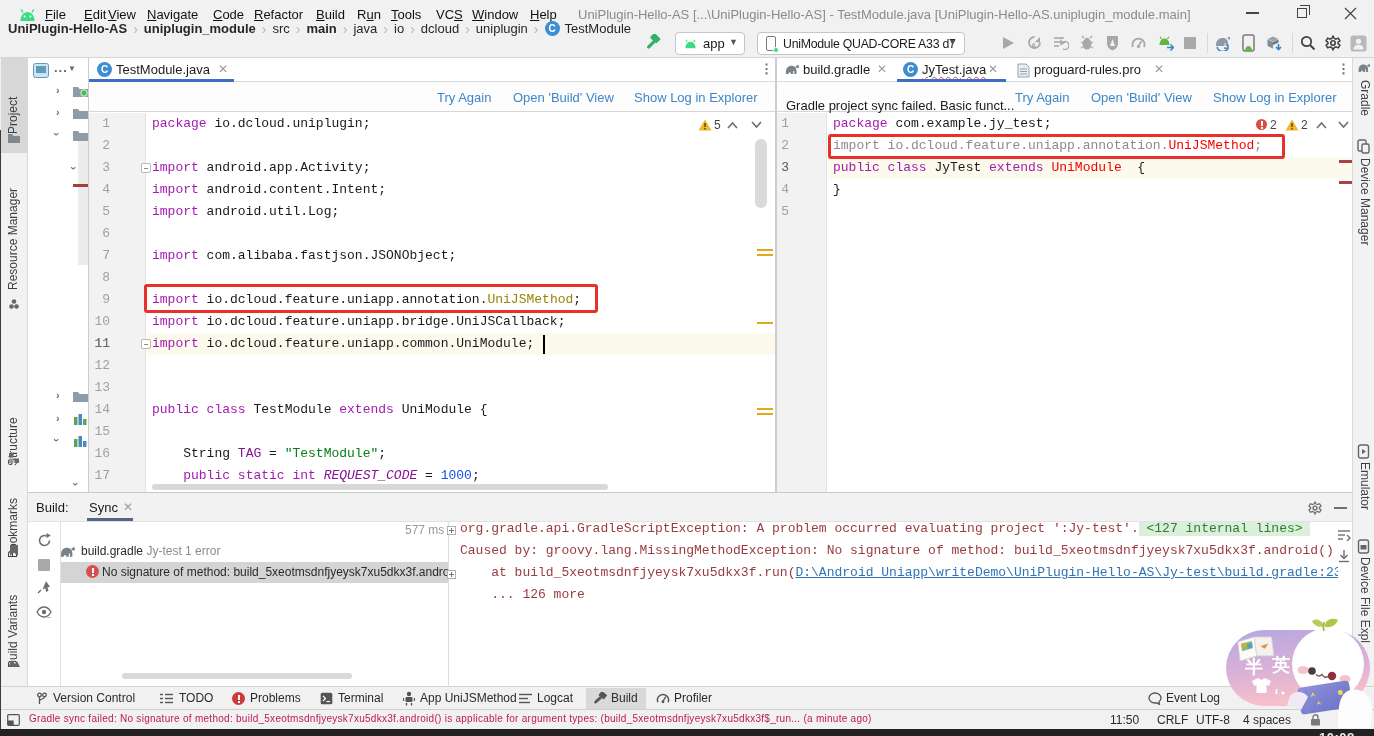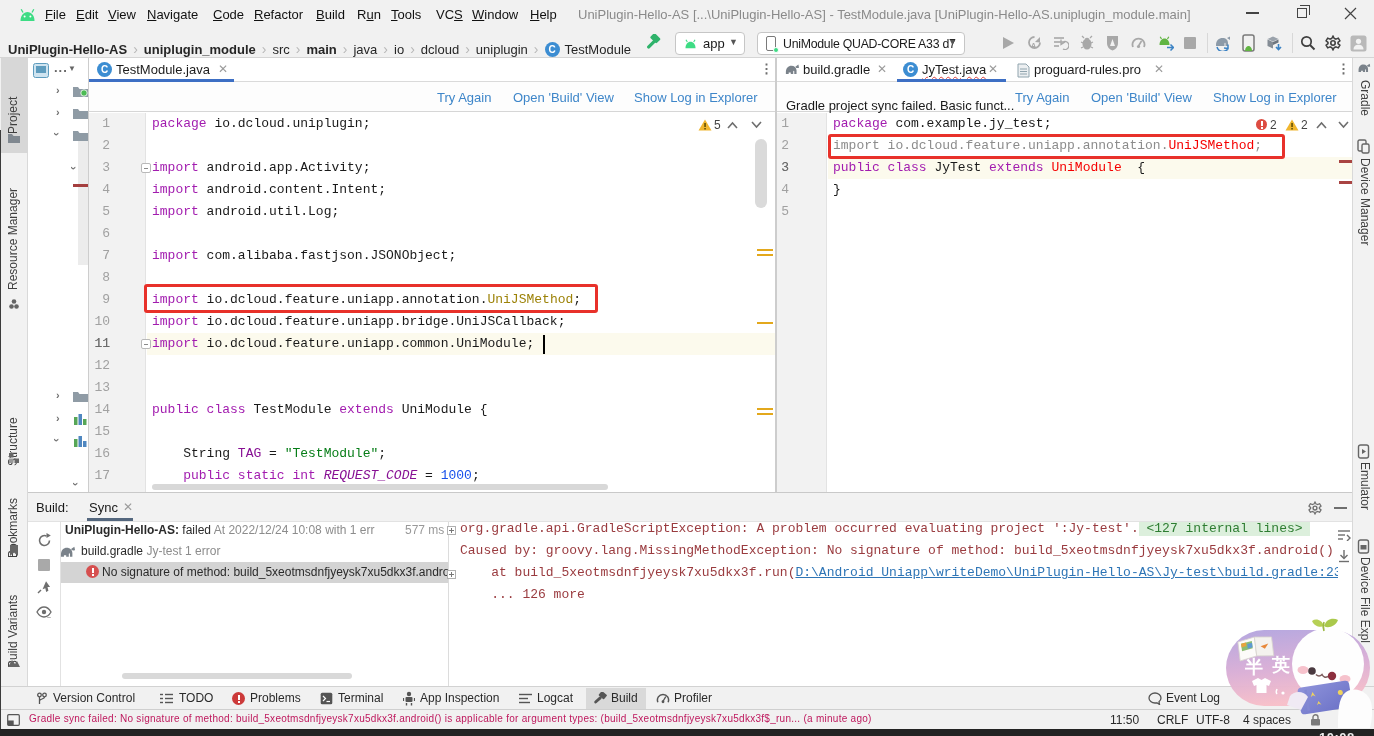--- a/index.html
+++ b/index.html
@@ -35,42 +35,42 @@
 <div class="a" style="left:0;top:0;width:1374px;height:28px;background:#f1f1f1"></div>
 <svg class="a" style="left:17px;top:7px" width="21" height="15" viewBox="0 0 21 15">
   <path d="M3.5 14 C3.5 8.5 6.6 5 10.5 5 C14.4 5 17.5 8.5 17.5 14 Z" fill="#3ddc84"></path>
   <line x1="6" y1="5.5" x2="4.2" y2="2.2" stroke="#3ddc84" stroke-width="1.3"></line>
   <line x1="15" y1="5.5" x2="16.8" y2="2.2" stroke="#3ddc84" stroke-width="1.3"></line>
   <circle cx="7.6" cy="9.4" r="1" fill="#fff"></circle>
   <circle cx="13.4" cy="9.4" r="1" fill="#fff"></circle>
 </svg>
 <div class="a" id="menus" style="left:0;top:0;height:28px;font-size:13px;color:#111">
   <span class="a" style="left:45px;top:7px"><u>F</u>ile</span>
-  <span class="a" style="left:76px;top:7px"><u>E</u>dit</span>
+  <span class="a" style="left:84px;top:7px"><u>E</u>dit</span>
   <span class="a" style="left:108px;top:7px"><u>V</u>iew</span>
   <span class="a" style="left:147px;top:7px"><u>N</u>avigate</span>
   <span class="a" style="left:213px;top:7px"><u>C</u>ode</span>
   <span class="a" style="left:254px;top:7px"><u>R</u>efactor</span>
   <span class="a" style="left:316px;top:7px"><u>B</u>uild</span>
   <span class="a" style="left:357px;top:7px">R<u>u</u>n</span>
   <span class="a" style="left:391px;top:7px"><u>T</u>ools</span>
   <span class="a" style="left:436px;top:7px">VC<u>S</u></span>
   <span class="a" style="left:472px;top:7px"><u>W</u>indow</span>
   <span class="a" style="left:530px;top:7px"><u>H</u>elp</span>
 </div>
 <div class="a" style="left:578px;top:7px;color:#8a8a8a;font-size:13px;white-space:nowrap">UniPlugin-Hello-AS [...\UniPlugin-Hello-AS] - TestModule.java [UniPlugin-Hello-AS.uniplugin_module.main]</div>
 <div class="a" style="left:1246px;top:12px;width:13px;height:1.5px;background:#444"></div>
 <div class="a" style="left:1297px;top:8px;width:10px;height:10px;border:1.2px solid #444;background:#f1f1f1"></div>
 <div class="a" style="left:1300px;top:5px;width:10px;height:10px;border:1.2px solid #444;border-left:none;border-bottom:none"></div>
 <svg class="a" style="left:1344px;top:7px" width="13" height="13" viewBox="0 0 13 13">
       <path d="M1 1 L12 12 M12 1 L1 12" stroke="#444" stroke-width="1.2"></path>
     </svg>
 
 <div class="a" style="left:0;top:28px;width:1374px;height:30px;background:#f1f1f1;border-bottom:1px solid #d5d5d5"></div>
-<div class="a" id="crumbs" style="left:8px;top:28px;height:29px;display:flex;align-items:flex-end;white-space:nowrap;font-size:13px;color:#262626">
+<div class="a" id="crumbs" style="left:8px;top:21px;height:29px;display:flex;align-items:flex-start;white-space:nowrap;font-size:13px;color:#262626">
   <span class="bold">UniPlugin-Hello-AS</span>
       <span class="sep crt">›</span>
   <span class="bold">uniplugin_module</span>
       <span class="sep crt">›</span>
   <span>src</span>
       <span class="sep crt">›</span>
   <span class="bold">main</span>
       <span class="sep crt">›</span>
   <span>java</span>
       <span class="sep crt">›</span>
@@ -452,21 +452,20 @@
   <svg class="a" style="left:9px;top:87px" width="14" height="14" viewBox="0 0 14 14">
         <path d="M8 1 L13 6 L10.5 6.5 L12 10 L10 11.5 L8.5 8 L6 9.5 Z" fill="#6e6e6e" transform="rotate(10 7 7)"></path>
         <line x1="4" y1="10" x2="1" y2="13" stroke="#6e6e6e" stroke-width="1.5"></line>
       </svg>
   <svg class="a" style="left:8px;top:113px" width="16" height="12" viewBox="0 0 16 12">
         <path d="M1 6 C3 2.5 5.5 1 8 1 C10.5 1 13 2.5 15 6 C13 9.5 10.5 11 8 11 C5.5 11 3 9.5 1 6 Z" fill="none" stroke="#6e6e6e" stroke-width="1.4"></path>
         <circle cx="8" cy="6" r="2.2" fill="#6e6e6e"></circle>
         <path d="M11 11.5 L15 11.5 L13 14 Z" fill="#6e6e6e"></path>
       </svg>
 
-  <div class="a tw" style="left:37px;top:30px"><b>UniPlugin-Hello-AS:</b> failed <span style="color:#8c8c8c">At 2022/12/24 10:08 with 1 err</span></div>
   <div class="a" style="left:377px;top:30px;font-size:12px;color:#999">577 ms</div>
   <svg class="a" style="left:31px;top:52px" width="17" height="15" viewBox="0 0 18 16">
         <path d="M2 10.5 C2 5.5 4.8 3 8.3 3 C11.6 3 14 5.3 14.2 8.4 L14.2 12.6 L11.6 12.6 L11.6 9.6 C11.6 8.7 10.4 8.7 10.4 9.6 L10.4 12.6 L7.6 12.6 L7.6 10.8 L5.2 10.8 L5.2 12.6 L2 12.6 Z" fill="#7a828a"></path>
         <path d="M12.8 4.2 L16.3 1.8 L17 5.3 C16 6 14.5 6 13.5 5.4 Z" fill="#7a828a"></path>
       </svg>
   <div class="a tw" style="left:53px;top:51px">build.gradle <span style="color:#8c8c8c">Jy-test 1 error</span></div>
   <div class="a" style="left:33px;top:69px;width:387px;height:21px;background:#d4d4d4"></div>
   <div class="a" style="left:58px;top:72px;width:13px;height:13px;border-radius:50%;background:#d64f4f"></div>
   <div class="a" style="left:63.5px;top:74.5px;width:2px;height:5px;background:#fff"></div>
   <div class="a" style="left:63.5px;top:81px;width:2px;height:2px;background:#fff"></div>
@@ -535,21 +534,21 @@
       </svg>
   <span class="a tw" style="left:338px;top:4px">Terminal</span>
   <svg class="a" style="left:403px;top:4px" width="12" height="15" viewBox="0 0 12 15">
         <circle cx="6" cy="3" r="2.2" fill="#555"></circle>
         <rect x="2.5" y="6" width="7" height="5" rx="1" fill="#555"></rect>
         <line x1="3.5" y1="12" x2="3.5" y2="14.5" stroke="#555" stroke-width="1.4"></line>
         <line x1="8.5" y1="12" x2="8.5" y2="14.5" stroke="#555" stroke-width="1.4"></line>
         <line x1="0.5" y1="7" x2="0.5" y2="10" stroke="#555" stroke-width="1.2"></line>
         <line x1="11.5" y1="7" x2="11.5" y2="10" stroke="#555" stroke-width="1.2"></line>
       </svg>
-  <span class="a tw" style="left:420px;top:4px">App Inspection</span>
+  <span class="a tw" style="left:420px;top:4px">App UniJSMethod</span>
   <svg class="a" style="left:519px;top:6px" width="13" height="11" viewBox="0 0 13 11">
         <g stroke="#555" stroke-width="1.4">
           <line x1="0" y1="1.5" x2="13" y2="1.5"></line>
           <line x1="0" y1="5.5" x2="9" y2="5.5"></line>
           <line x1="0" y1="9.5" x2="11" y2="9.5"></line>
         </g>
       </svg>
   <span class="a tw" style="left:537px;top:4px">Logcat</span>
   <svg class="a" style="left:593px;top:5px" width="14" height="13" viewBox="0 0 14 13">
         <rect x="6.5" y="0.5" width="7" height="5.5" rx="1" fill="#555" transform="rotate(40 10 3)"></rect>

